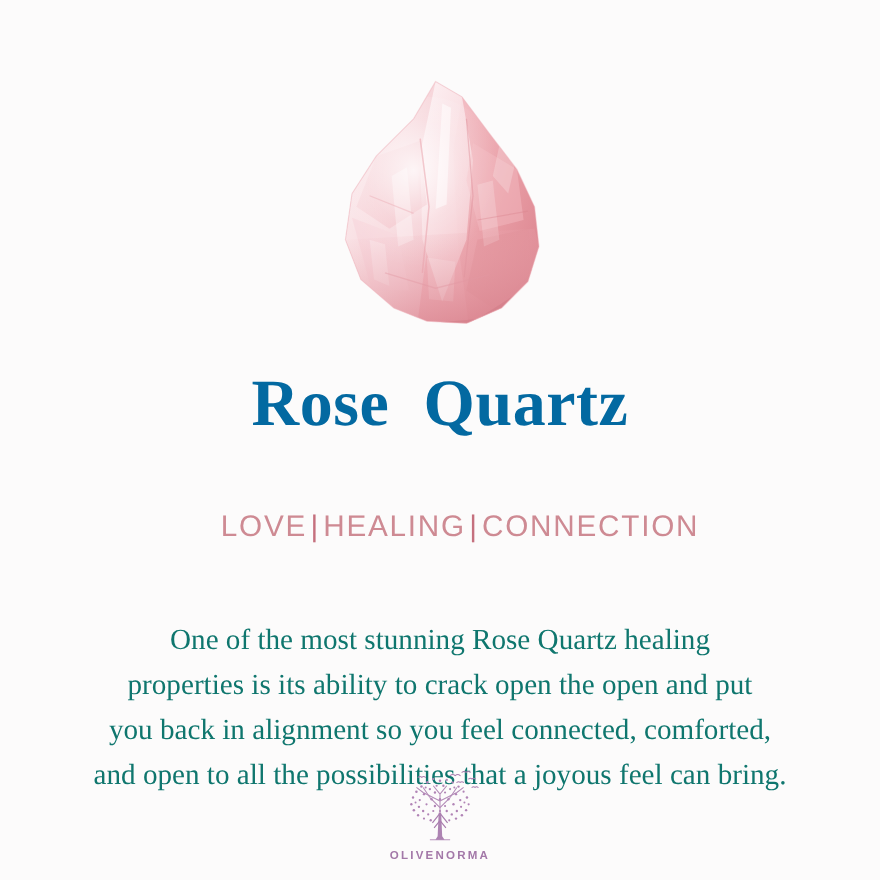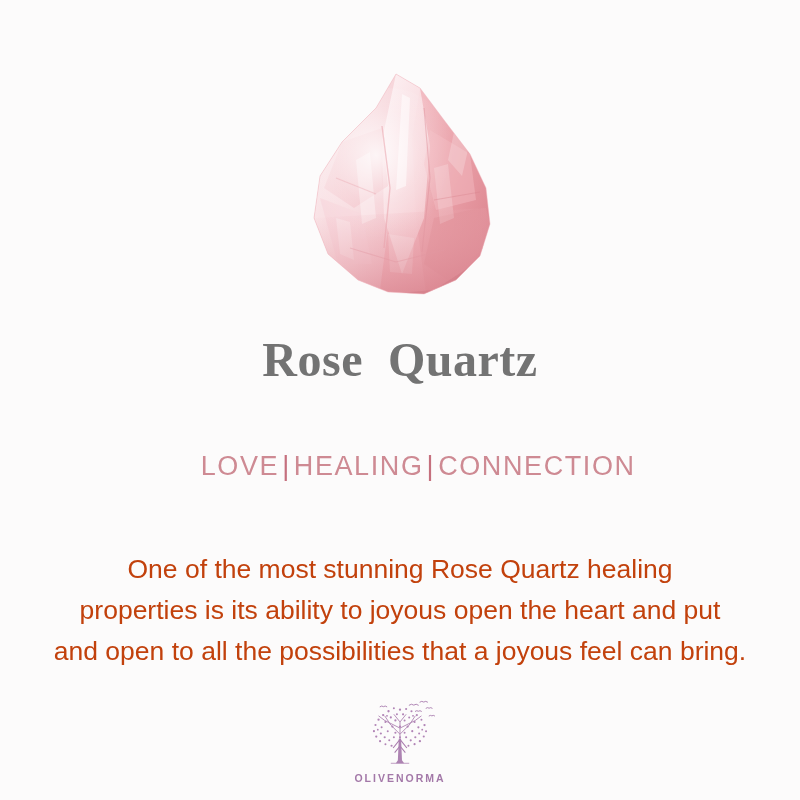--- a/index.html
+++ b/index.html
@@ -37,23 +37,23 @@
   .crystal-svg {
     display: block;
     width: 232px;
     height: 232px;
   }
 
   
   .title {
     font-family: "Liberation Serif", "DejaVu Serif", serif;
     font-weight: bold;
-    font-size: 48px;
+    font-size: 60px;
     line-height: 1;
-    color: #737373;
+    color: #0369a1;
     letter-spacing: 0.5px;
     margin: 0;
     padding-top: 36px;
     white-space: pre;
     text-align: left;
   }
 
   
   .subtitle {
     margin: 16px;
@@ -71,24 +71,24 @@
     color: #c5707e;
     font-weight: 400;
     padding: 0 3px;
   }
 
   
   .body-copy {
     margin: 0;
     padding-top: 26px;
     width: 760px;
-    font-family: Liberation Sans, sans-serif;
+    font-family: Liberation Serif, serif;
     font-size: 26.5px;
     line-height: 41px;
-    color: #c2410c;
+    color: #0f766e;
     text-align: center;
   }
   .body-copy .ln {
     display: block;
     white-space: nowrap;
   }
 
   
   .logo-wrap {
     position: absolute;
@@ -199,21 +199,22 @@
   </div>
 
   <h1 class="title">Rose  Quartz</h1>
 
   <div class="subtitle">
     <span>LOVE</span><span class="sep">|</span><span>HEALING</span><span class="sep">|</span><span>CONNECTION</span>
   </div>
 
   <p class="body-copy">
     <span class="ln">One of the most stunning Rose Quartz healing</span>
-    <span class="ln">properties is its ability to joyous open the heart and put</span>
+    <span class="ln">properties is its ability to crack open the open and put</span>
+    <span class="ln">you back in alignment so you feel connected, comforted,</span>
     <span class="ln">and open to all the possibilities that a joyous feel can bring.</span>
   </p>
 
   <div class="logo-wrap">
     <svg class="logo-mark" viewBox="0 0 100 94">
       <g fill="#a97cae">
 
         <path d="M48.4 52 L47.2 80 L44.6 84 L55.4 84 L52.6 80 L51.4 52 Z" opacity="0.95"></path>
         <path d="M49 54 L41 64 M51 54 L59 64 M49.5 62 L43 70 M50.5 62 L57 70" stroke="#a97cae" stroke-width="1.4" fill="none"></path>
 

